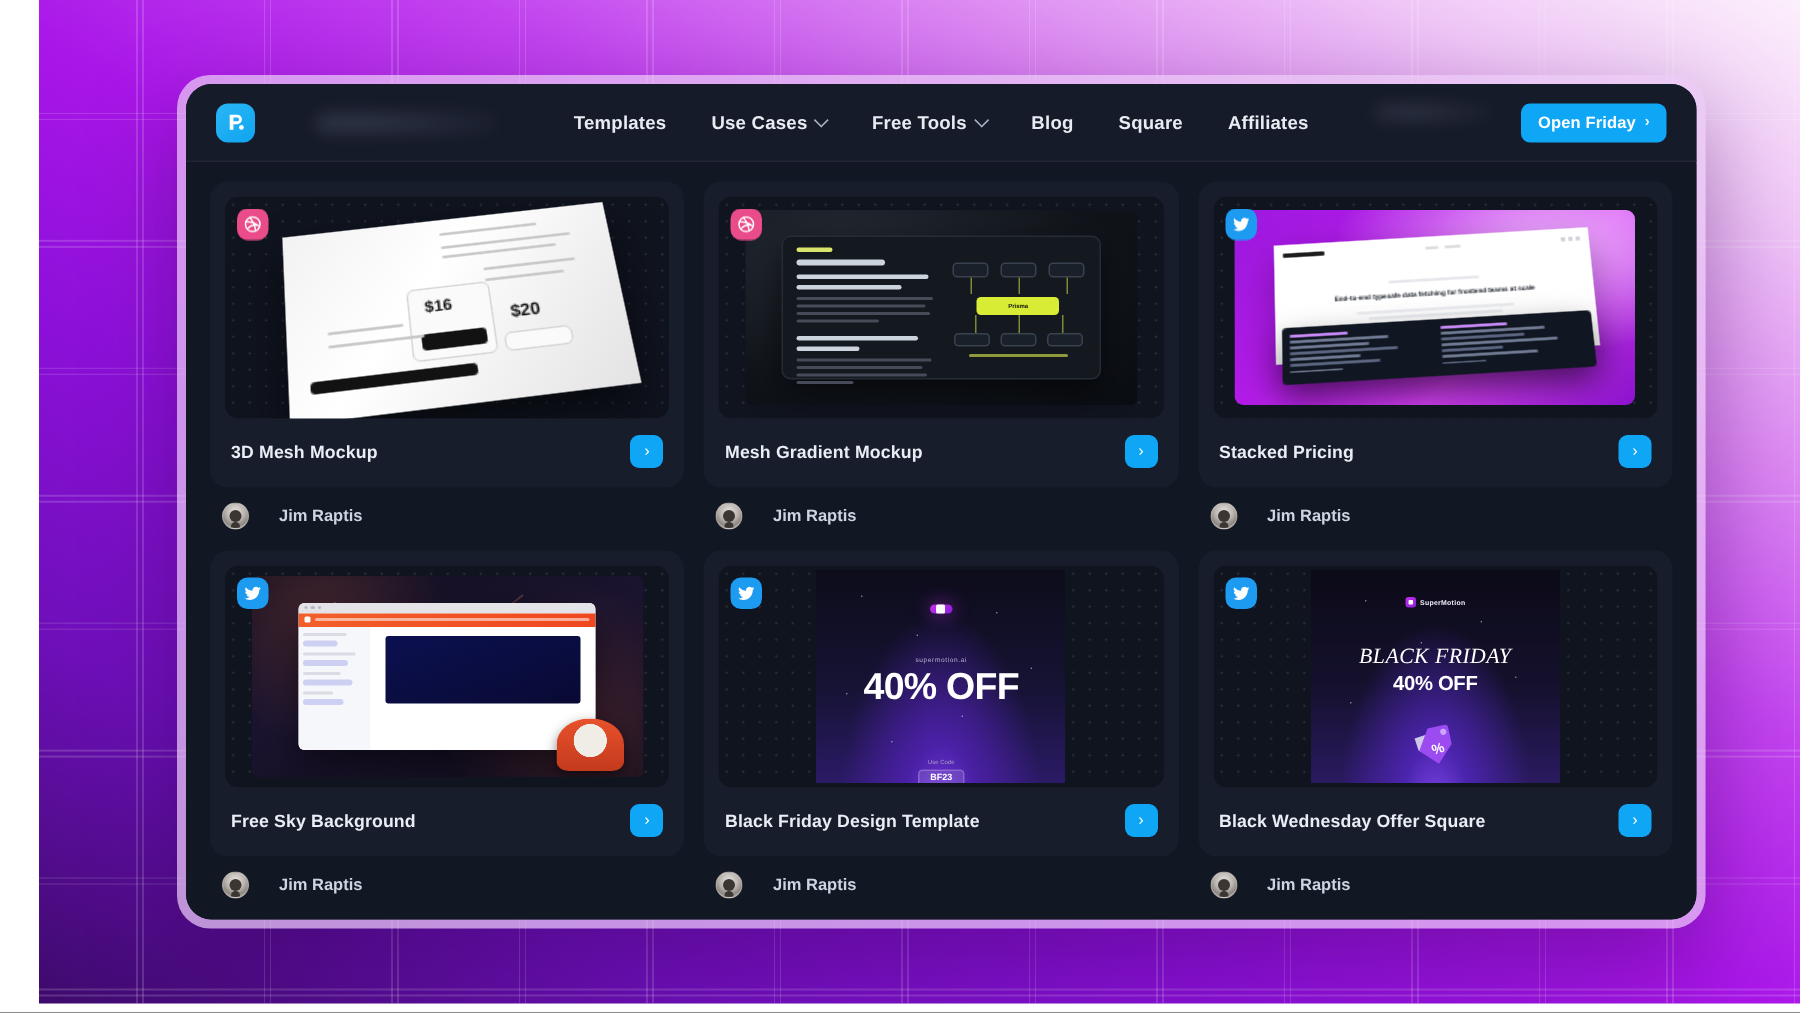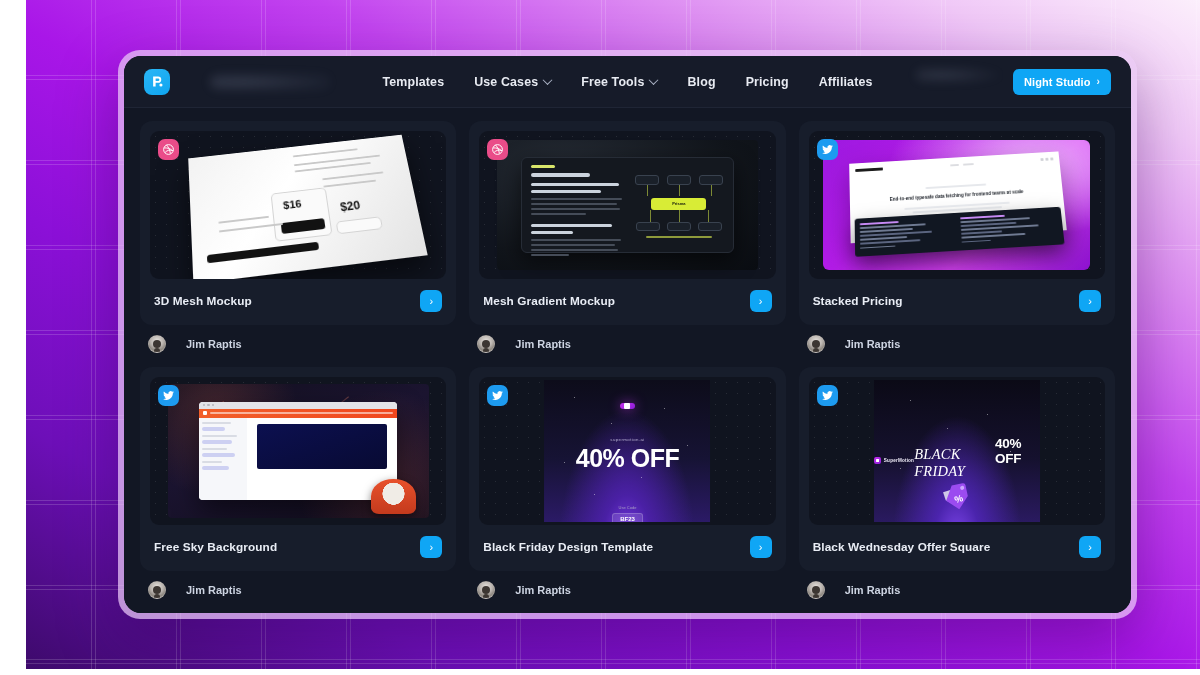--- a/index.html
+++ b/index.html
@@ -336,21 +336,21 @@
   }
 
   
   .bfoffer {
     position:absolute; left:50%; transform:translateX(-50%);
     top:2%; width:56%; height:96%;
     background:
       radial-gradient(ellipse at 50% 115%, #8148ef 0%, #4b24ad 20%, rgba(30,15,70,0) 55%),
       linear-gradient(180deg, #0b0a16 0%, #15112e 55%, #2a1a60 100%);
     overflow:hidden;
-    display:flex; flex-direction:row; align-items:center;
+    display:flex; flex-direction:column; align-items:center;
   }
   .bfo-brandrow { display:flex; align-items:center; gap:3px; margin-top:11%;}
   .bfo-mark { width:7px; height:7px; border-radius:2px; background:linear-gradient(140deg,#c62ef0,#8b1ed8); display:flex;align-items:center;justify-content:center;}
   .bfo-mark i { width:3px;height:3px;background:#fff;border-radius:.5px;}
   .bfo-brandtxt { font-size:4.6px; font-weight:bold; color:#f2eefb; letter-spacing:.2px;}
   .bfo-title { font-family:"Liberation Serif", serif; font-style:italic; font-size:14.5px; color:#fff; margin-top:15%; letter-spacing:.3px;}
   .bfo-sub { font-size:13.5px; font-weight:bold; color:#fff; margin-top:1px; letter-spacing:-.2px;}
   .tag-icon {
     position:absolute; bottom:8%; left:50%; transform:translateX(-50%) rotate(-18deg);
     width:34px; height:34px;
@@ -383,31 +383,31 @@
             <span class="caret"></span>
           </div>
           <div class="nav-link">
             <span>Free Tools</span>
             <span class="caret"></span>
           </div>
           <div class="nav-link">
             <span>Blog</span>
           </div>
           <div class="nav-link">
-            <span>Pricing</span>
+            <span>Square</span>
           </div>
           <div class="nav-link">
             <span>Affiliates</span>
           </div>
         </div>
 
         <div class="nav-right">
           <div class="ghost-chip2"></div>
           <button class="cta">
-            <span>Night Studio</span>
+            <span>Open Friday</span>
             <span class="chev">›</span>
           </button>
         </div>
       </div>
 
       <div class="gallery">
         <div class="grid">
 
           <div>
             <div class="card">

